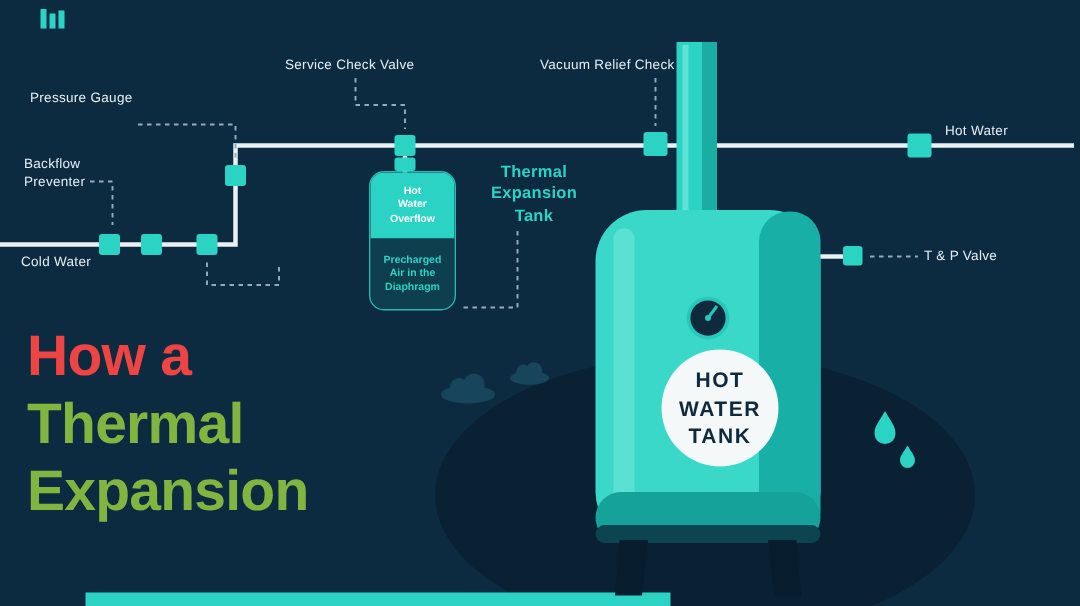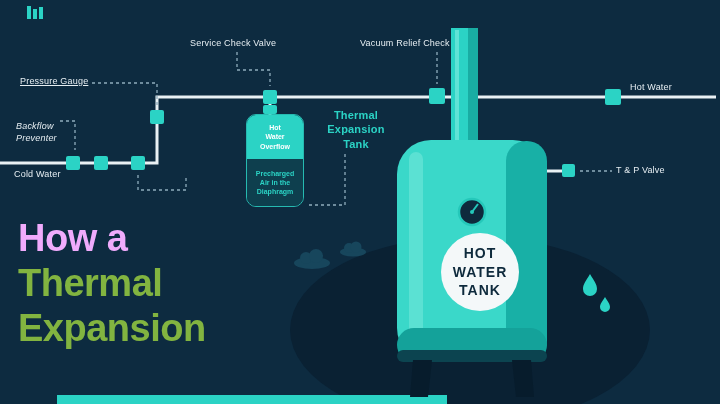--- a/index.html
+++ b/index.html
@@ -50,21 +50,21 @@
   .tank-circle-text{
     position:absolute;left:441px;top:233px;width:78px;height:78px;z-index:2;
     display:flex;align-items:center;justify-content:center;text-align:center;
     color:#0e2a3c;font-size:14px;font-weight:bold;letter-spacing:1px;
     line-height:1.35;white-space:pre-line;
   }
   .heading{
     position:absolute;left:18px;top:216px;z-index:3;
     font-weight:bold;font-size:38px;line-height:1.18;letter-spacing:-.5px;
   }
-  .heading .white{color:#f0abfc;}
+  .heading .white{color:#ef4444;}
   .heading .green{color:var(--brand-green);}
 </style>
 </head>
 <body>
 
 <div class="stage">
 
   <svg class="scene" width="720" height="404" viewBox="0 0 720 404">
 
     <ellipse cx="470" cy="330" rx="180" ry="94" class="blob"></ellipse>
@@ -143,22 +143,22 @@
 Overflow</div>
     <div class="exp-bottom">Precharged
 Air in the
 Diaphragm</div>
   </div>
 
   <div class="tank-circle-text">HOT
 WATER
 TANK</div>
 
-  <div class="label" style="left:20px;top:76px;text-decoration:underline;">Pressure Gauge</div>
-  <div class="label" style="left:16px;top:121px;font-style:italic;">Backflow
+  <div class="label" style="left:20px;top:60px;">Pressure Gauge</div>
+  <div class="label" style="left:16px;top:104px;">Backflow
 Preventer</div>
   <div class="label" style="left:14px;top:169px;">Cold Water</div>
   <div class="label" style="left:190px;top:38px;">Service Check Valve</div>
   <div class="label" style="left:360px;top:38px;">Vacuum Relief Check</div>
   <div class="label teal-label" style="left:318px;top:108px;width:76px;">Thermal
 Expansion
 Tank</div>
   <div class="label" style="left:630px;top:82px;text-align:right;">Hot Water</div>
   <div class="label" style="left:616px;top:165px;">T &amp; P Valve</div>
 

